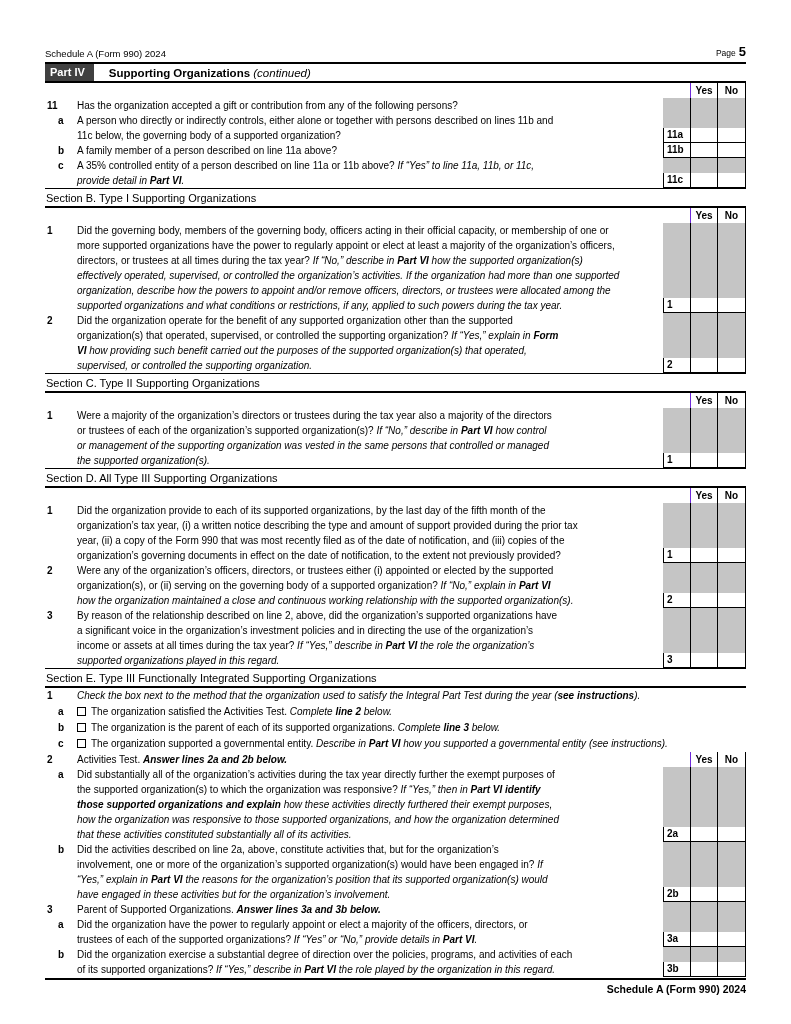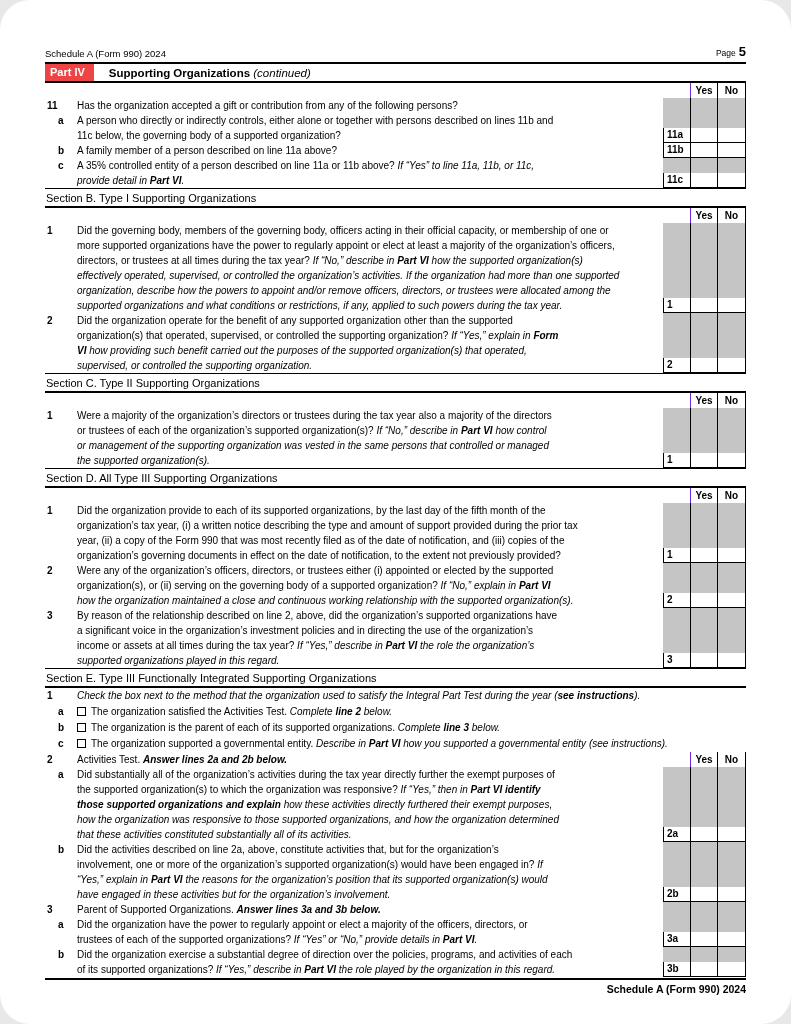--- a/index.html
+++ b/index.html
@@ -1,30 +1,29 @@
 <!DOCTYPE html>
 <html style="--shade: #c5c5c5;"><head>
 <meta charset="utf-8">
 <style>
   * { box-sizing: border-box; margin: 0; padding: 0; }
   html, body { background: #e8e8e8; }
   .page {
     width: 791px; height: 1024px; margin: 0 auto; background: #fff;
     padding: 44px 45px 0 45px; position: relative; color: #000;
     font-family: "Liberation Sans", "DejaVu Sans", sans-serif;
-    border-radius: 30px;
   }
   
   .pagehead { display: flex; justify-content: space-between; align-items: flex-end; padding-bottom: 3px; }
   .ph-left { font-size: 9.5px; }
   .ph-right { font-size: 8.5px; margin-left: 45px; }
   .ph-right .pgnum { font-size: 13px; font-weight: bold; margin-left: 3px; }
   
   .partbar { display: flex; align-items: center; border-top: 2px solid #000; border-bottom: 2px solid #000; }
-  .part-box { background: #ef4444; color: #fff; font-weight: bold; font-size: 11px; padding: 2px 9px 3px 5px; }
+  .part-box { background: #404040; color: #fff; font-weight: bold; font-size: 11px; padding: 2px 9px 3px 5px; }
   .part-title { font-size: 11.5px; font-weight: bold; margin-left: 15px; }
   .part-cont { font-style: italic; font-weight: normal; }
   
   .sec-title { font-weight: normal; font-size: 11px; border-top: 1px solid #000; border-bottom: 2px solid #000; padding: 2.5px 0 2.5px 1px; }
   
   .row { display: flex; align-items: stretch; }
   .left { flex: 1; min-width: 0; }
   .line { position: relative; padding-left: 32px; font-size: 10px; line-height: 15px; white-space: nowrap; }
   .row.free .line { line-height: 16px; }
   .qnum { position: absolute; font-weight: bold; }

